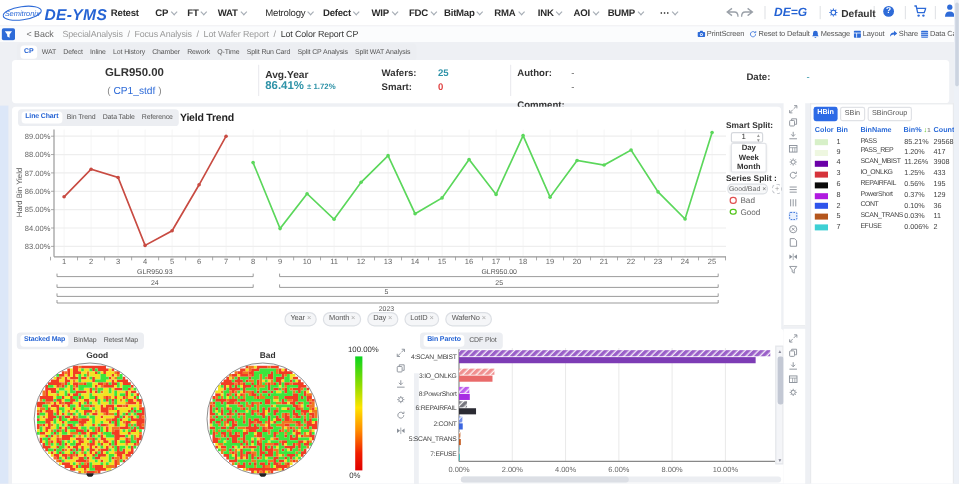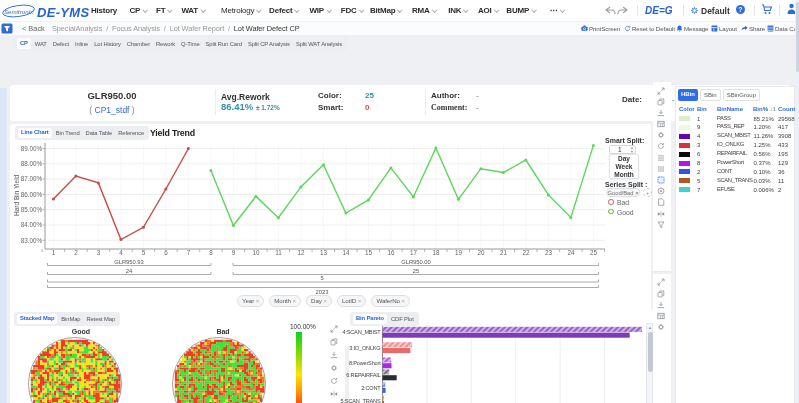--- a/index.html
+++ b/index.html
@@ -1,27 +1,27 @@
 <!DOCTYPE html>
 <html><head><meta charset="utf-8"><style>
 *{margin:0;padding:0;box-sizing:border-box;font-family:"Liberation Sans",sans-serif;}
 html,body{width:799px;height:403px;overflow:hidden;background:#eef0f4;}
 .abs{position:absolute;}
-.card{position:absolute;background:#fff;border-radius:3px;margin-top:35px;}
+.card{position:absolute;background:#fff;border-radius:3px;}
 .pill{display:inline-block;border-radius:3px;line-height:1;white-space:nowrap;}
 </style></head><body>
 <div class="abs" style="left:0;top:0;width:799px;height:403px;background:#eef0f4">
 <div class="abs" style="left:0;top:0;width:799px;height:22px;background:#fff;border-bottom:1px solid #f0f1f3">
       <svg class="abs" style="left:2px;top:3px" width="34" height="16" viewBox="0 0 34 16">
 <ellipse cx="16.5" cy="8" rx="16" ry="5.5" fill="none" stroke="#2e6bd8" stroke-width="0.9" transform="rotate(-8 16.5 8)"></ellipse>
 <text x="16.5" y="10.5" text-anchor="middle" font-size="6.2" font-style="italic" fill="#2e6bd8" font-family="Liberation Sans">Semitronix</text>
 </svg>
       <div style="position:absolute;left:101px;top:5px;transform:translateX(-50%);font-size:9px;color:#333;font-weight:400;white-space:nowrap;line-height:1;"></div>
       <div class="abs" style="left:37px;top:5px;font-size:13px;font-weight:800;font-style:italic;color:#2563d4;letter-spacing:0.3px">DE-YMS</div>
-      <div style="position:absolute;left:104px;top:7px;transform:translateX(-50%);font-size:8px;color:#2b2b2b;font-weight:700;white-space:nowrap;line-height:1;letter-spacing:-0.2px">History</div>
+      <div style="position:absolute;left:104px;top:7px;transform:translateX(-50%);font-size:8px;color:#2b2b2b;font-weight:700;white-space:nowrap;line-height:1;letter-spacing:-0.2px">Retest</div>
       <div style="position:absolute;left:138px;top:7px;transform:translateX(-50%);font-size:8px;color:#2b2b2b;font-weight:700;white-space:nowrap;line-height:1;letter-spacing:-0.2px">CP<span style="display:inline-block;width:3.5px;height:3.5px;border-right:1.2px solid #a6adb5;border-bottom:1.2px solid #a6adb5;transform:rotate(45deg);margin-left:3px;vertical-align:1.5px"></span></div>
       <div style="position:absolute;left:164px;top:7px;transform:translateX(-50%);font-size:8px;color:#2b2b2b;font-weight:700;white-space:nowrap;line-height:1;letter-spacing:-0.2px">FT<span style="display:inline-block;width:3.5px;height:3.5px;border-right:1.2px solid #a6adb5;border-bottom:1.2px solid #a6adb5;transform:rotate(45deg);margin-left:3px;vertical-align:1.5px"></span></div>
       <div style="position:absolute;left:193px;top:7px;transform:translateX(-50%);font-size:8px;color:#2b2b2b;font-weight:700;white-space:nowrap;line-height:1;letter-spacing:-0.2px">WAT<span style="display:inline-block;width:3.5px;height:3.5px;border-right:1.2px solid #a6adb5;border-bottom:1.2px solid #a6adb5;transform:rotate(45deg);margin-left:3px;vertical-align:1.5px"></span></div>
       <div style="position:absolute;left:241px;top:7px;transform:translateX(-50%);font-size:8px;color:#2b2b2b;font-weight:400;white-space:nowrap;line-height:1;letter-spacing:-0.2px">Metrology<span style="display:inline-block;width:3.5px;height:3.5px;border-right:1.2px solid #a6adb5;border-bottom:1.2px solid #a6adb5;transform:rotate(45deg);margin-left:3px;vertical-align:1.5px"></span></div>
       <div style="position:absolute;left:284px;top:7px;transform:translateX(-50%);font-size:8px;color:#2b2b2b;font-weight:700;white-space:nowrap;line-height:1;letter-spacing:-0.2px">Defect<span style="display:inline-block;width:3.5px;height:3.5px;border-right:1.2px solid #a6adb5;border-bottom:1.2px solid #a6adb5;transform:rotate(45deg);margin-left:3px;vertical-align:1.5px"></span></div>
       <div style="position:absolute;left:320px;top:7px;transform:translateX(-50%);font-size:8px;color:#2b2b2b;font-weight:700;white-space:nowrap;line-height:1;letter-spacing:-0.2px">WIP<span style="display:inline-block;width:3.5px;height:3.5px;border-right:1.2px solid #a6adb5;border-bottom:1.2px solid #a6adb5;transform:rotate(45deg);margin-left:3px;vertical-align:1.5px"></span></div>
       <div style="position:absolute;left:352px;top:7px;transform:translateX(-50%);font-size:8px;color:#2b2b2b;font-weight:700;white-space:nowrap;line-height:1;letter-spacing:-0.2px">FDC<span style="display:inline-block;width:3.5px;height:3.5px;border-right:1.2px solid #a6adb5;border-bottom:1.2px solid #a6adb5;transform:rotate(45deg);margin-left:3px;vertical-align:1.5px"></span></div>
       <div style="position:absolute;left:386px;top:7px;transform:translateX(-50%);font-size:8px;color:#2b2b2b;font-weight:700;white-space:nowrap;line-height:1;letter-spacing:-0.2px">BitMap<span style="display:inline-block;width:3.5px;height:3.5px;border-right:1.2px solid #a6adb5;border-bottom:1.2px solid #a6adb5;transform:rotate(45deg);margin-left:3px;vertical-align:1.5px"></span></div>
       <div style="position:absolute;left:424px;top:7px;transform:translateX(-50%);font-size:8px;color:#2b2b2b;font-weight:700;white-space:nowrap;line-height:1;letter-spacing:-0.2px">RMA<span style="display:inline-block;width:3.5px;height:3.5px;border-right:1.2px solid #a6adb5;border-bottom:1.2px solid #a6adb5;transform:rotate(45deg);margin-left:3px;vertical-align:1.5px"></span></div>
       <div style="position:absolute;left:458px;top:7px;transform:translateX(-50%);font-size:8px;color:#2b2b2b;font-weight:700;white-space:nowrap;line-height:1;letter-spacing:-0.2px">INK<span style="display:inline-block;width:3.5px;height:3.5px;border-right:1.2px solid #a6adb5;border-bottom:1.2px solid #a6adb5;transform:rotate(45deg);margin-left:3px;vertical-align:1.5px"></span></div>
@@ -53,21 +53,21 @@
         <circle cx="4.5" cy="3" r="2.2" fill="#2e6bd8"></circle>
         <path d="M0.5 11 Q0.5 6.5 4.5 6.5 Q8.5 6.5 8.5 11 Z" fill="#2e6bd8"></path>
       </svg>
     </div>
     <div class="abs" style="left:0;top:22px;width:799px;height:13px;background:#fbfcfd">
       <svg class="abs" style="left:1px;top:1px" width="12" height="11" viewBox="0 0 12 11">
         <rect x="0.5" y="0.5" width="11" height="10" rx="1.5" fill="#2e6bd8"></rect>
         <path d="M3 3h6L7 5.8V8.5L5 7.5V5.8Z" fill="#fff"></path>
       </svg>
       <div style="position:absolute;left:22px;top:2.5px;font-size:7.4px;color:#666;font-weight:400;white-space:nowrap;line-height:1;">&lt; Back</div>
-      <div style="position:absolute;left:52px;top:2.5px;font-size:7.4px;color:#999;font-weight:400;white-space:nowrap;line-height:1;letter-spacing:-0.1px"><span style="color:#999">SpecialAnalysis&nbsp;&nbsp;/&nbsp;&nbsp;Focus Analysis&nbsp;&nbsp;/&nbsp;&nbsp;Lot Wafer Report&nbsp;&nbsp;/&nbsp;&nbsp;</span><span style="color:#333">Lot Wafer Defect CP</span></div>
+      <div style="position:absolute;left:52px;top:2.5px;font-size:7.4px;color:#999;font-weight:400;white-space:nowrap;line-height:1;letter-spacing:-0.1px"><span style="color:#999">SpecialAnalysis&nbsp;&nbsp;/&nbsp;&nbsp;Focus Analysis&nbsp;&nbsp;/&nbsp;&nbsp;Lot Wafer Report&nbsp;&nbsp;/&nbsp;&nbsp;</span><span style="color:#333">Lot Color Report CP</span></div>
       <svg class="abs" style="left:581px;top:3px;" width="7" height="7" viewBox="0 0 9.4 9.4">
         <rect x="0.5" y="2.2" width="8.4" height="5.6" rx="1" fill="#2e6bd8"></rect>
         <rect x="3" y="0.8" width="3.4" height="2" rx="0.5" fill="#2e6bd8"></rect>
         <circle cx="4.7" cy="5" r="1.7" fill="#fff"></circle>
         <circle cx="4.7" cy="5" r="0.9" fill="#2e6bd8"></circle>
       </svg>
       <div style="position:absolute;left:589px;top:4px;font-size:6.2px;color:#555;font-weight:400;white-space:nowrap;line-height:1;letter-spacing:-0.1px">PrintScreen</div>
       <svg class="abs" style="left:624px;top:3px;" width="7" height="7" viewBox="0 0 9.4 9.4">
         <path d="M7.6 4.7a2.9 2.9 0 1 1-.9-2.1M7.8 1.2v1.8H6" fill="none" stroke="#2e6bd8" stroke-width="0.9"></path>
       </svg>
@@ -102,30 +102,30 @@
       <span style="color:#555;font-size:5.8px;padding:3px 3px;white-space:nowrap;letter-spacing:-0.1px">Rework</span>
       <span style="color:#555;font-size:5.8px;padding:3px 3px;white-space:nowrap;letter-spacing:-0.1px">Q-Time</span>
       <span style="color:#555;font-size:5.8px;padding:3px 3px;white-space:nowrap;letter-spacing:-0.1px">Split Run Card</span>
       <span style="color:#555;font-size:5.8px;padding:3px 3px;white-space:nowrap;letter-spacing:-0.1px">Split CP Analysis</span>
       <span style="color:#555;font-size:5.8px;padding:3px 3px;white-space:nowrap;letter-spacing:-0.1px">Split WAT Analysis</span>
     </div>
     <div class="card" style="left:10px;top:50px;width:781px;height:36px">
       <div style="position:absolute;left:102px;top:6px;transform:translateX(-50%);font-size:9.5px;color:#333;font-weight:700;white-space:nowrap;line-height:1;">GLR950.00</div>
       <div style="position:absolute;left:102px;top:21px;transform:translateX(-50%);font-size:8.5px;color:#333;font-weight:400;white-space:nowrap;line-height:1;"><span style="color:#888">(</span> <span style="color:#2e6bd8">CP1_stdf</span> <span style="color:#888">)</span></div>
       <div class="abs" style="left:205px;top:4px;width:1px;height:26px;background:#ececf0"></div>
-      <div style="position:absolute;left:211px;top:7.5px;font-size:8.5px;color:#333;font-weight:700;white-space:nowrap;line-height:1;">Avg.Rework</div>
+      <div style="position:absolute;left:211px;top:7.5px;font-size:8.5px;color:#333;font-weight:700;white-space:nowrap;line-height:1;">Avg.Year</div>
       <div style="position:absolute;left:211px;top:17px;font-size:9.5px;color:#2f93a8;font-weight:700;white-space:nowrap;line-height:1;">86.41% <span style="font-size:6.5px">± 1.72%</span></div>
-      <div style="position:absolute;left:308px;top:7px;font-size:8px;color:#333;font-weight:600;white-space:nowrap;line-height:1;">Color:</div>
+      <div style="position:absolute;left:308px;top:7px;font-size:8px;color:#333;font-weight:600;white-space:nowrap;line-height:1;">Wafers:</div>
       <div style="position:absolute;left:355px;top:7px;font-size:8px;color:#2f93a8;font-weight:600;white-space:nowrap;line-height:1;">25</div>
       <div style="position:absolute;left:308px;top:19px;font-size:8px;color:#333;font-weight:600;white-space:nowrap;line-height:1;">Smart:</div>
       <div style="position:absolute;left:355px;top:19px;font-size:8px;color:#e04545;font-weight:700;white-space:nowrap;line-height:1;">0</div>
       <div class="abs" style="left:415px;top:4px;width:1px;height:26px;background:#ececf0"></div>
       <div style="position:absolute;left:421px;top:7px;font-size:8px;color:#333;font-weight:600;white-space:nowrap;line-height:1;">Author:</div>
       <div style="position:absolute;left:466px;top:7px;font-size:8px;color:#666;font-weight:400;white-space:nowrap;line-height:1;">-</div>
-      <div style="position:absolute;left:421px;top:19px;font-size:8px;color:#333;font-weight:600;white-space:nowrap;line-height:1;font-family:Liberation Serif, serif;">Comment:</div>
+      <div style="position:absolute;left:421px;top:34px;font-size:8px;color:#333;font-weight:600;white-space:nowrap;line-height:1;">Comment:</div>
       <div style="position:absolute;left:466px;top:19px;font-size:8px;color:#666;font-weight:400;white-space:nowrap;line-height:1;">-</div>
       <div style="position:absolute;left:612px;top:11px;font-size:8px;color:#333;font-weight:600;white-space:nowrap;line-height:1;">Date:</div>
       <div style="position:absolute;left:662px;top:11px;font-size:8px;color:#2f93a8;font-weight:400;white-space:nowrap;line-height:1;">-</div>
     </div>
     <div class="abs" style="left:0;top:88px;width:7px;height:315px;background:#dce7f8"></div>
     <div class="card" style="left:10px;top:89px;width:641px;height:222px">
       <svg width="641" height="183" viewBox="0 0 641 183" style="position:absolute;left:0;top:0">
 <line x1="43.4" x2="43.4" y1="19" y2="125" stroke="#f5f5f5" stroke-width="0.8"></line>
         <line x1="65.9" x2="65.9" y1="19" y2="125" stroke="#f5f5f5" stroke-width="0.8"></line>
         <line x1="88.4" x2="88.4" y1="19" y2="125" stroke="#f5f5f5" stroke-width="0.8"></line>

